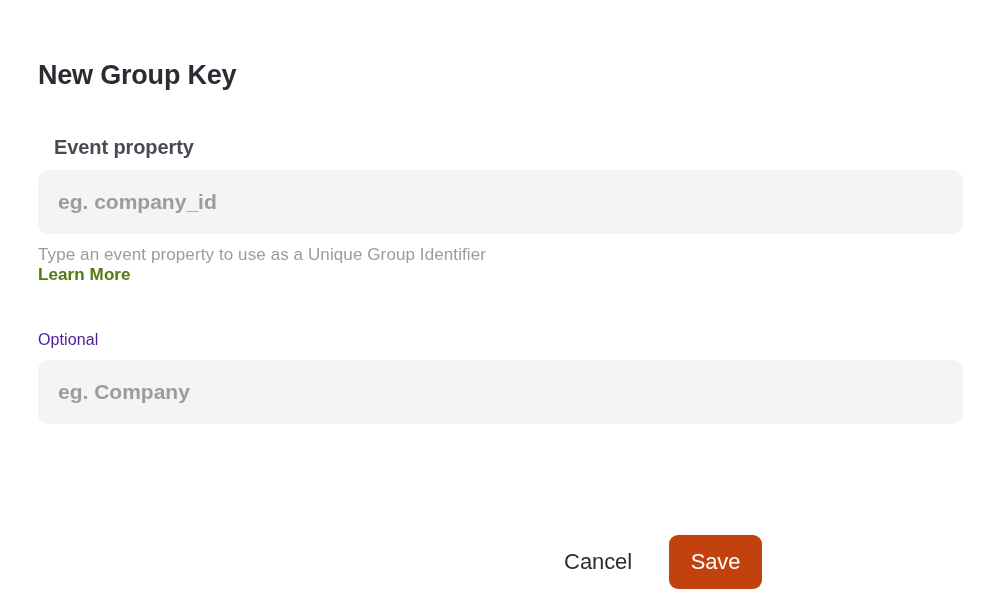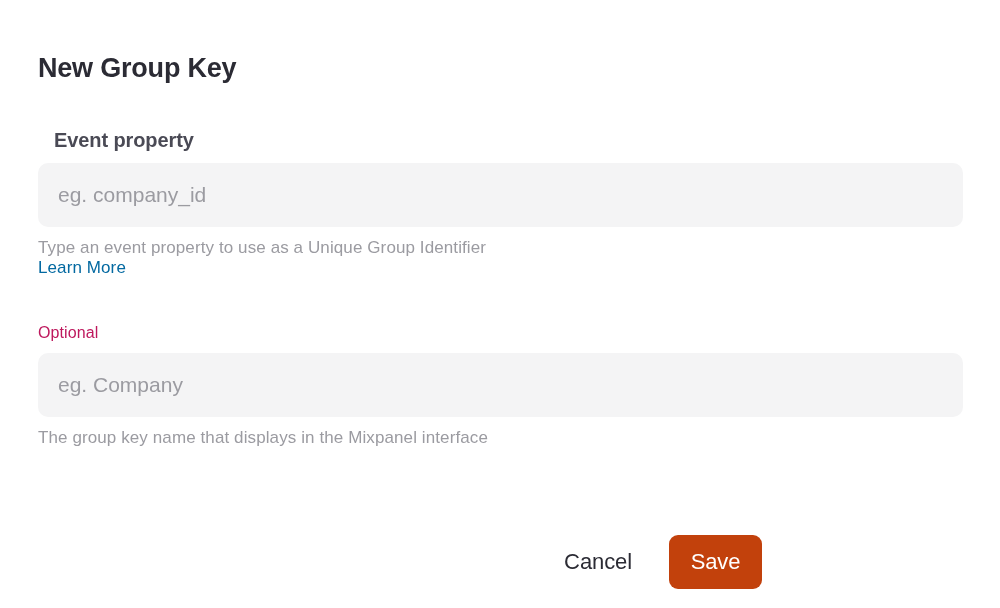--- a/index.html
+++ b/index.html
@@ -14,21 +14,21 @@
     -webkit-font-smoothing: antialiased;
     color: #2d2d36;
     overflow: hidden;
   }
 
   .dialog {
     position: relative;
     width: 800px;
     height: 608px;
     box-sizing: border-box;
-    padding: 9px 38px;
+    padding: 16px 38px;
     background: #ffffff;
   }
 
   .dialog-title {
     margin: 0;
     padding-top: 42px;
     font-size: 27px;
     font-weight: bold;
     letter-spacing: -0.2px;
     color: #2b2b34;
@@ -58,37 +58,38 @@
     margin-left: 16px;
   }
 
   .field-label.strong {
     color: #3c3c46;
   }
 
   .field-optional {
     font-size: 16px;
     font-weight: normal;
-    color: #be185d;
+    color: #4c1d95;
     letter-spacing: 0.1px;
   }
 
   .text-input {
     display: block;
     box-sizing: border-box;
     width: 925px;
     height: 64px;
     border: none;
     outline: none;
     border-radius: 10px;
     background: #f4f4f5;
     padding: 0 20px;
     font-family: "Liberation Sans", sans-serif;
     font-size: 21px;
     color: #3c3c46;
+    font-weight: bold;
   }
 
   .text-input::placeholder {
     color: #9b9ba1;
     opacity: 1;
   }
 
   .helper-row {
     display: flex;
     justify-content: space-between;
@@ -99,23 +100,23 @@
   }
 
   .helper-text {
     font-size: 17px;
     color: #9b9ba1;
     letter-spacing: 0.1px;
   }
 
   .helper-link {
     font-size: 17px;
-    color: #0369a1;
+    color: #4d7c0f;
     text-decoration: none;
-    font-weight: normal;
+    font-weight: bold;
     letter-spacing: 0.1px;
     cursor: pointer;
   }
 
   .spacer-between {
     height: 38px;
   }
 
   .dialog-footer {
     position: absolute;
@@ -175,23 +176,20 @@
       </div>
     </div>
 
     <div class="spacer-between"></div>
 
     <div class="field-group">
       <div class="field-label-row">
         <span class="field-optional">Optional</span>
       </div>
       <input class="text-input" type="text" placeholder="eg. Company" style="">
-      <div class="helper-row">
-        <span class="helper-text">The group key name that displays in the Mixpanel interface</span>
-      </div>
     </div>
 
   </div>
 
   <div class="dialog-footer">
     <button class="btn-cancel">Cancel</button>
     <button class="btn-save">Save</button>
   </div>
 
 </div>

